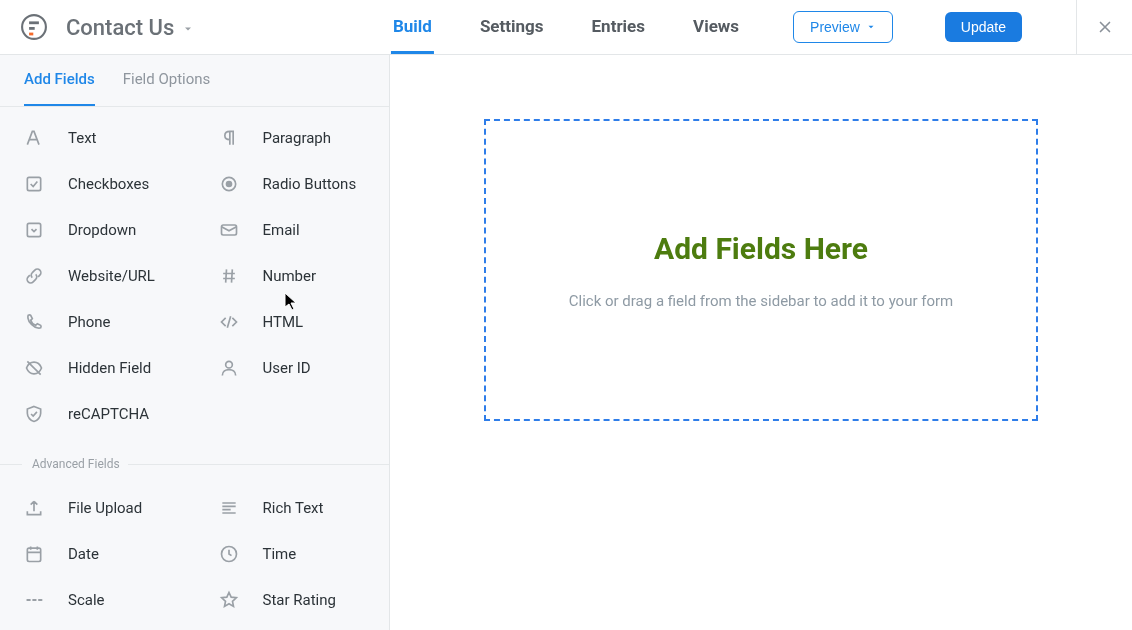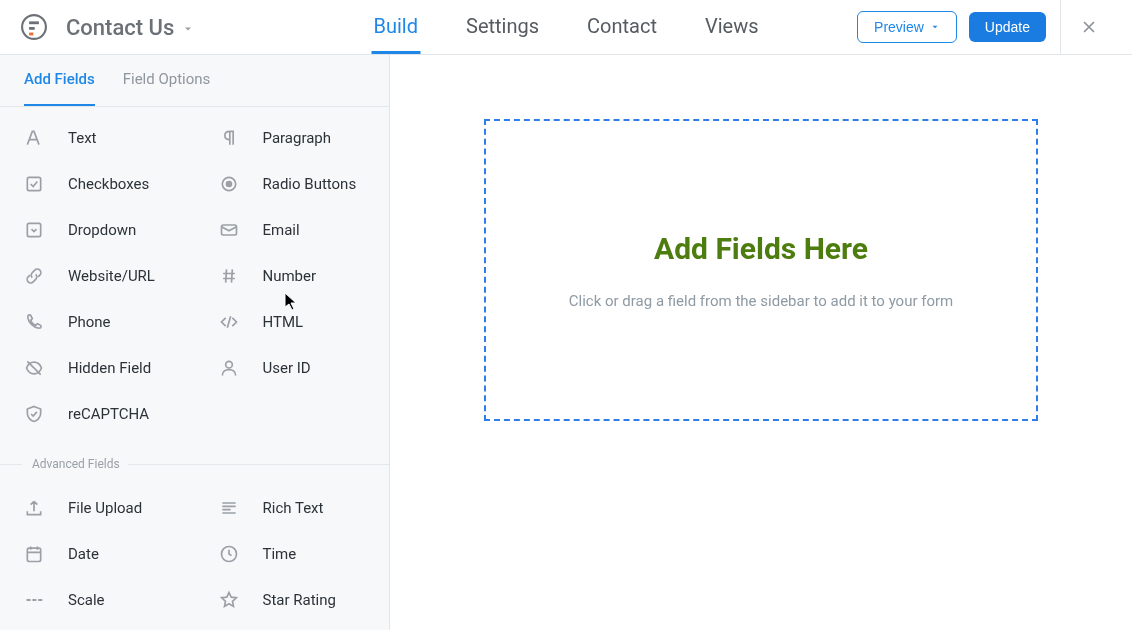--- a/index.html
+++ b/index.html
@@ -19,23 +19,23 @@
   html,body{margin:0;padding:0;height:100%;width:100%;font-family:-apple-system,BlinkMacSystemFont,"Segoe UI",Roboto,Helvetica,Arial,sans-serif;color:var(--text-dark);background:#fff;}
   *{box-sizing:border-box;}
   .app{width:1132px;height:630px;display:flex;flex-direction:column;overflow:hidden;}
 
   
   .topbar{height:var(--header-h);border-bottom:1px solid var(--border);display:flex;align-items:center;position:relative;padding:0 0 0 20px;}
   .logo{width:28px;height:28px;display:flex;align-items:center;justify-content:center;}
   .form-title{display:flex;align-items:center;margin-left:18px;cursor:pointer;color:#6b7177;font-size:22px;font-weight:500;}
   .form-title .caret{display:inline-flex;margin-left:8px;transform:translateY(2px);color:#9aa0a6;}
   .tabs{position:absolute;left:50%;transform:translateX(-50%);display:flex;gap:44px;align-items:flex-end;height:100%;}
-  .tab{cursor:pointer;font-size:20px;color:#555b61;font-weight:400;padding:0 2px;height:100%;display:flex;align-items:center;border-bottom:3px solid transparent;}
+  .tab{cursor:pointer;font-size:17px;color:#555b61;font-weight:700;padding:0 2px;height:100%;display:flex;align-items:center;border-bottom:3px solid transparent;}
   .tab.active{color:var(--blue);border-bottom-color:var(--blue);}
-  .topbar-right{position:absolute;right:16px;display:flex;align-items:center;height:100%;}
+  .topbar-right{position:absolute;right:0;display:flex;align-items:center;height:100%;gap:40px;}
   .btn{border:none;cursor:pointer;font-size:14px;border-radius:6px;padding:7px 16px;font-weight:500;display:inline-flex;align-items:center;gap:6px;}
   .btn-outline{background:#fff;color:var(--blue);border:1px solid var(--blue);margin-right:12px;}
   .btn-outline .btn-caret{display:inline-flex;}
   .btn-primary{background:var(--blue-strong);color:#fff;}
   .close-slot{width:56px;height:100%;display:flex;align-items:center;justify-content:center;border-left:1px solid var(--border);margin-left:14px;cursor:pointer;color:#8a9199;}
 
   
   .body{flex:1;display:flex;min-height:0;}
   .sidebar{width:390px;background:var(--sidebar-bg);border-right:1px solid var(--border);display:flex;flex-direction:column;overflow:hidden;}
   .sidebar-tabs{display:flex;gap:28px;padding:15px 24px 0 24px;border-bottom:1px solid var(--divider);height:52px;}
@@ -84,21 +84,21 @@
     </div>
 
     <div class="tabs">
       <div class="tab active">
           <span>Build</span>
         </div>
       <div class="tab">
           <span>Settings</span>
         </div>
       <div class="tab">
-          <span>Contact</span>
+          <span>Entries</span>
         </div>
       <div class="tab">
           <span>Views</span>
         </div>
     </div>
 
     <div class="topbar-right">
       <button class="btn btn-outline">
         <span>Preview</span>
         <span class="btn-caret">

